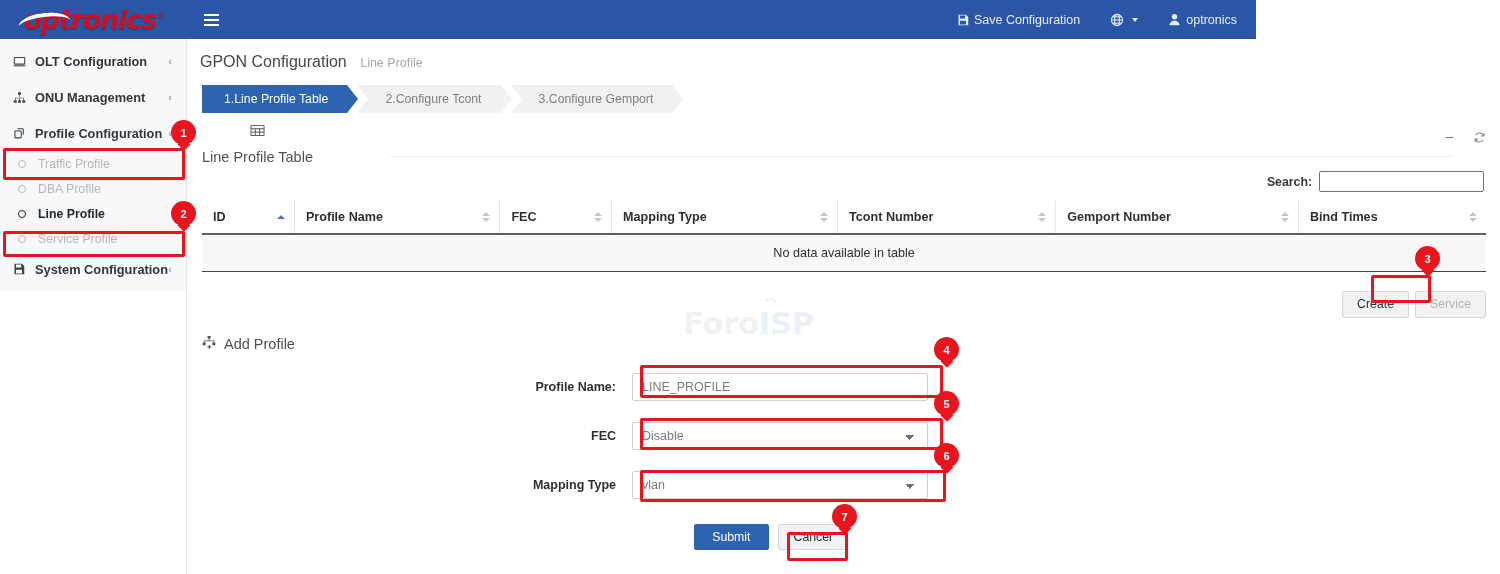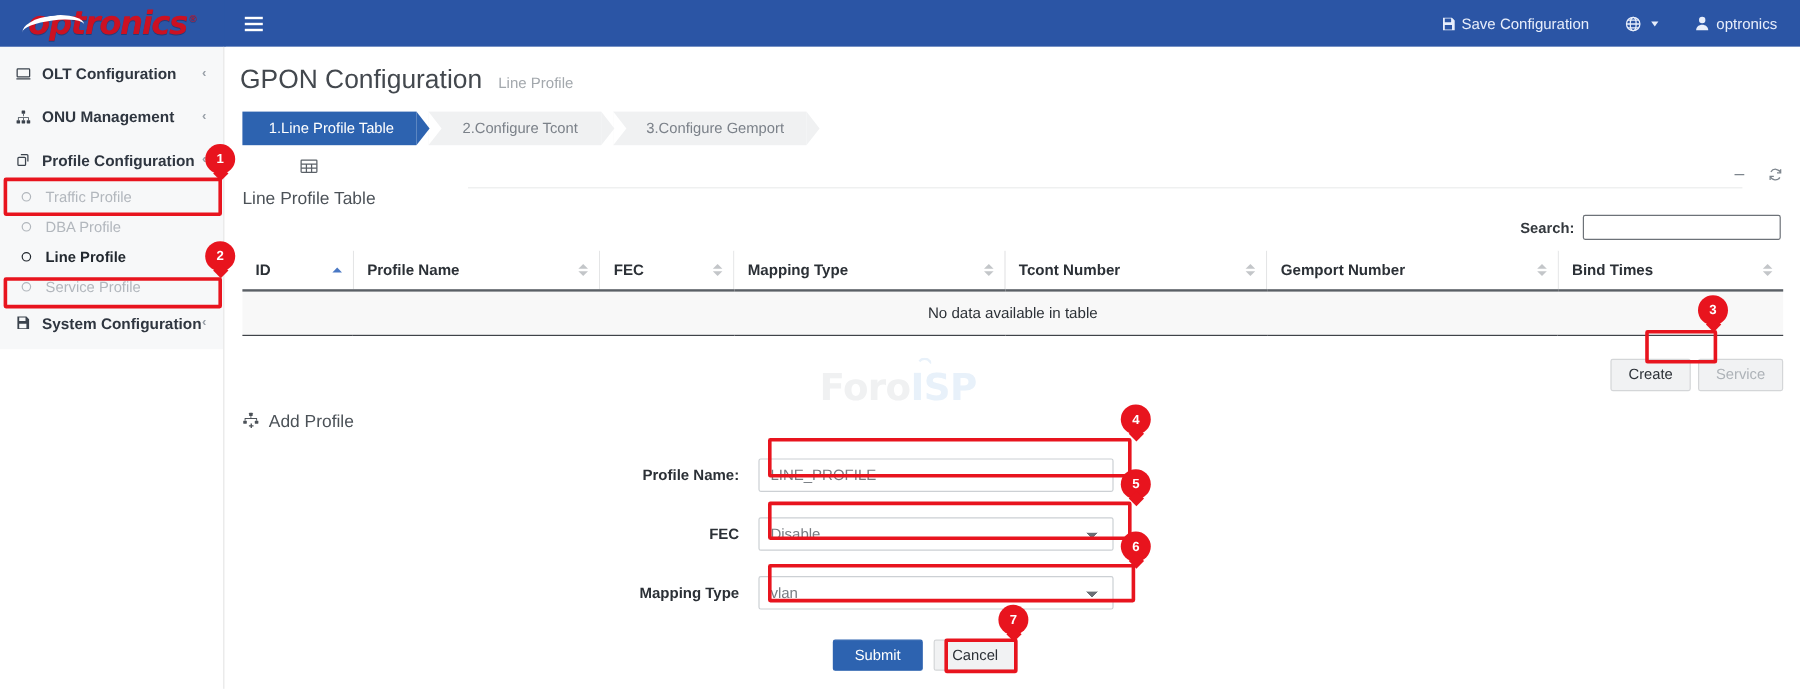--- a/index.html
+++ b/index.html
@@ -8,21 +8,21 @@
     width: 1500px; height: 574px;
     overflow: hidden;
     background: #ffffff;
     font-family: "Liberation Sans", sans-serif;
     -webkit-font-smoothing: antialiased;
   }
 
   
   #navbar {
     position: absolute; top: 0; left: 0;
-    width: 1500px; height: 39px;
+    width: 1256px; height: 39px;
     background: #2b55a5;
     display: flex; align-items: center; text-align: center;
   }
   #brand {
     width: 187px; height: 39px;
     background: #2b55a5;
     display: flex; align-items: center; justify-content: center;
     position: relative;
     flex: 0 0 187px;
   }
@@ -120,21 +120,21 @@
   .sub-item.active { color: #22282f; font-weight: bold; }
 
   
   #main {
     position: absolute; top: 39px; left: 188px;
     width: 1312px; height: 535px;
     background: #ffffff; overflow: hidden;
   }
   #page-head { padding: 14px 0 0 12px; }
   #page-title {
-    font-size: 22px; color: #43484e; font-weight: normal;
+    font-size: 16px; color: #43484e; font-weight: normal;
     display: inline-block; vertical-align: baseline;
   }
   #page-sub {
     font-size: 12.5px; color: #a3a8ad; margin-left: 9px;
     display: inline-block; vertical-align: baseline;
   }
 
   
   #steps { margin: 14px 0 0 14px; display: flex; align-items: center; height: 28px; }
   .step {

